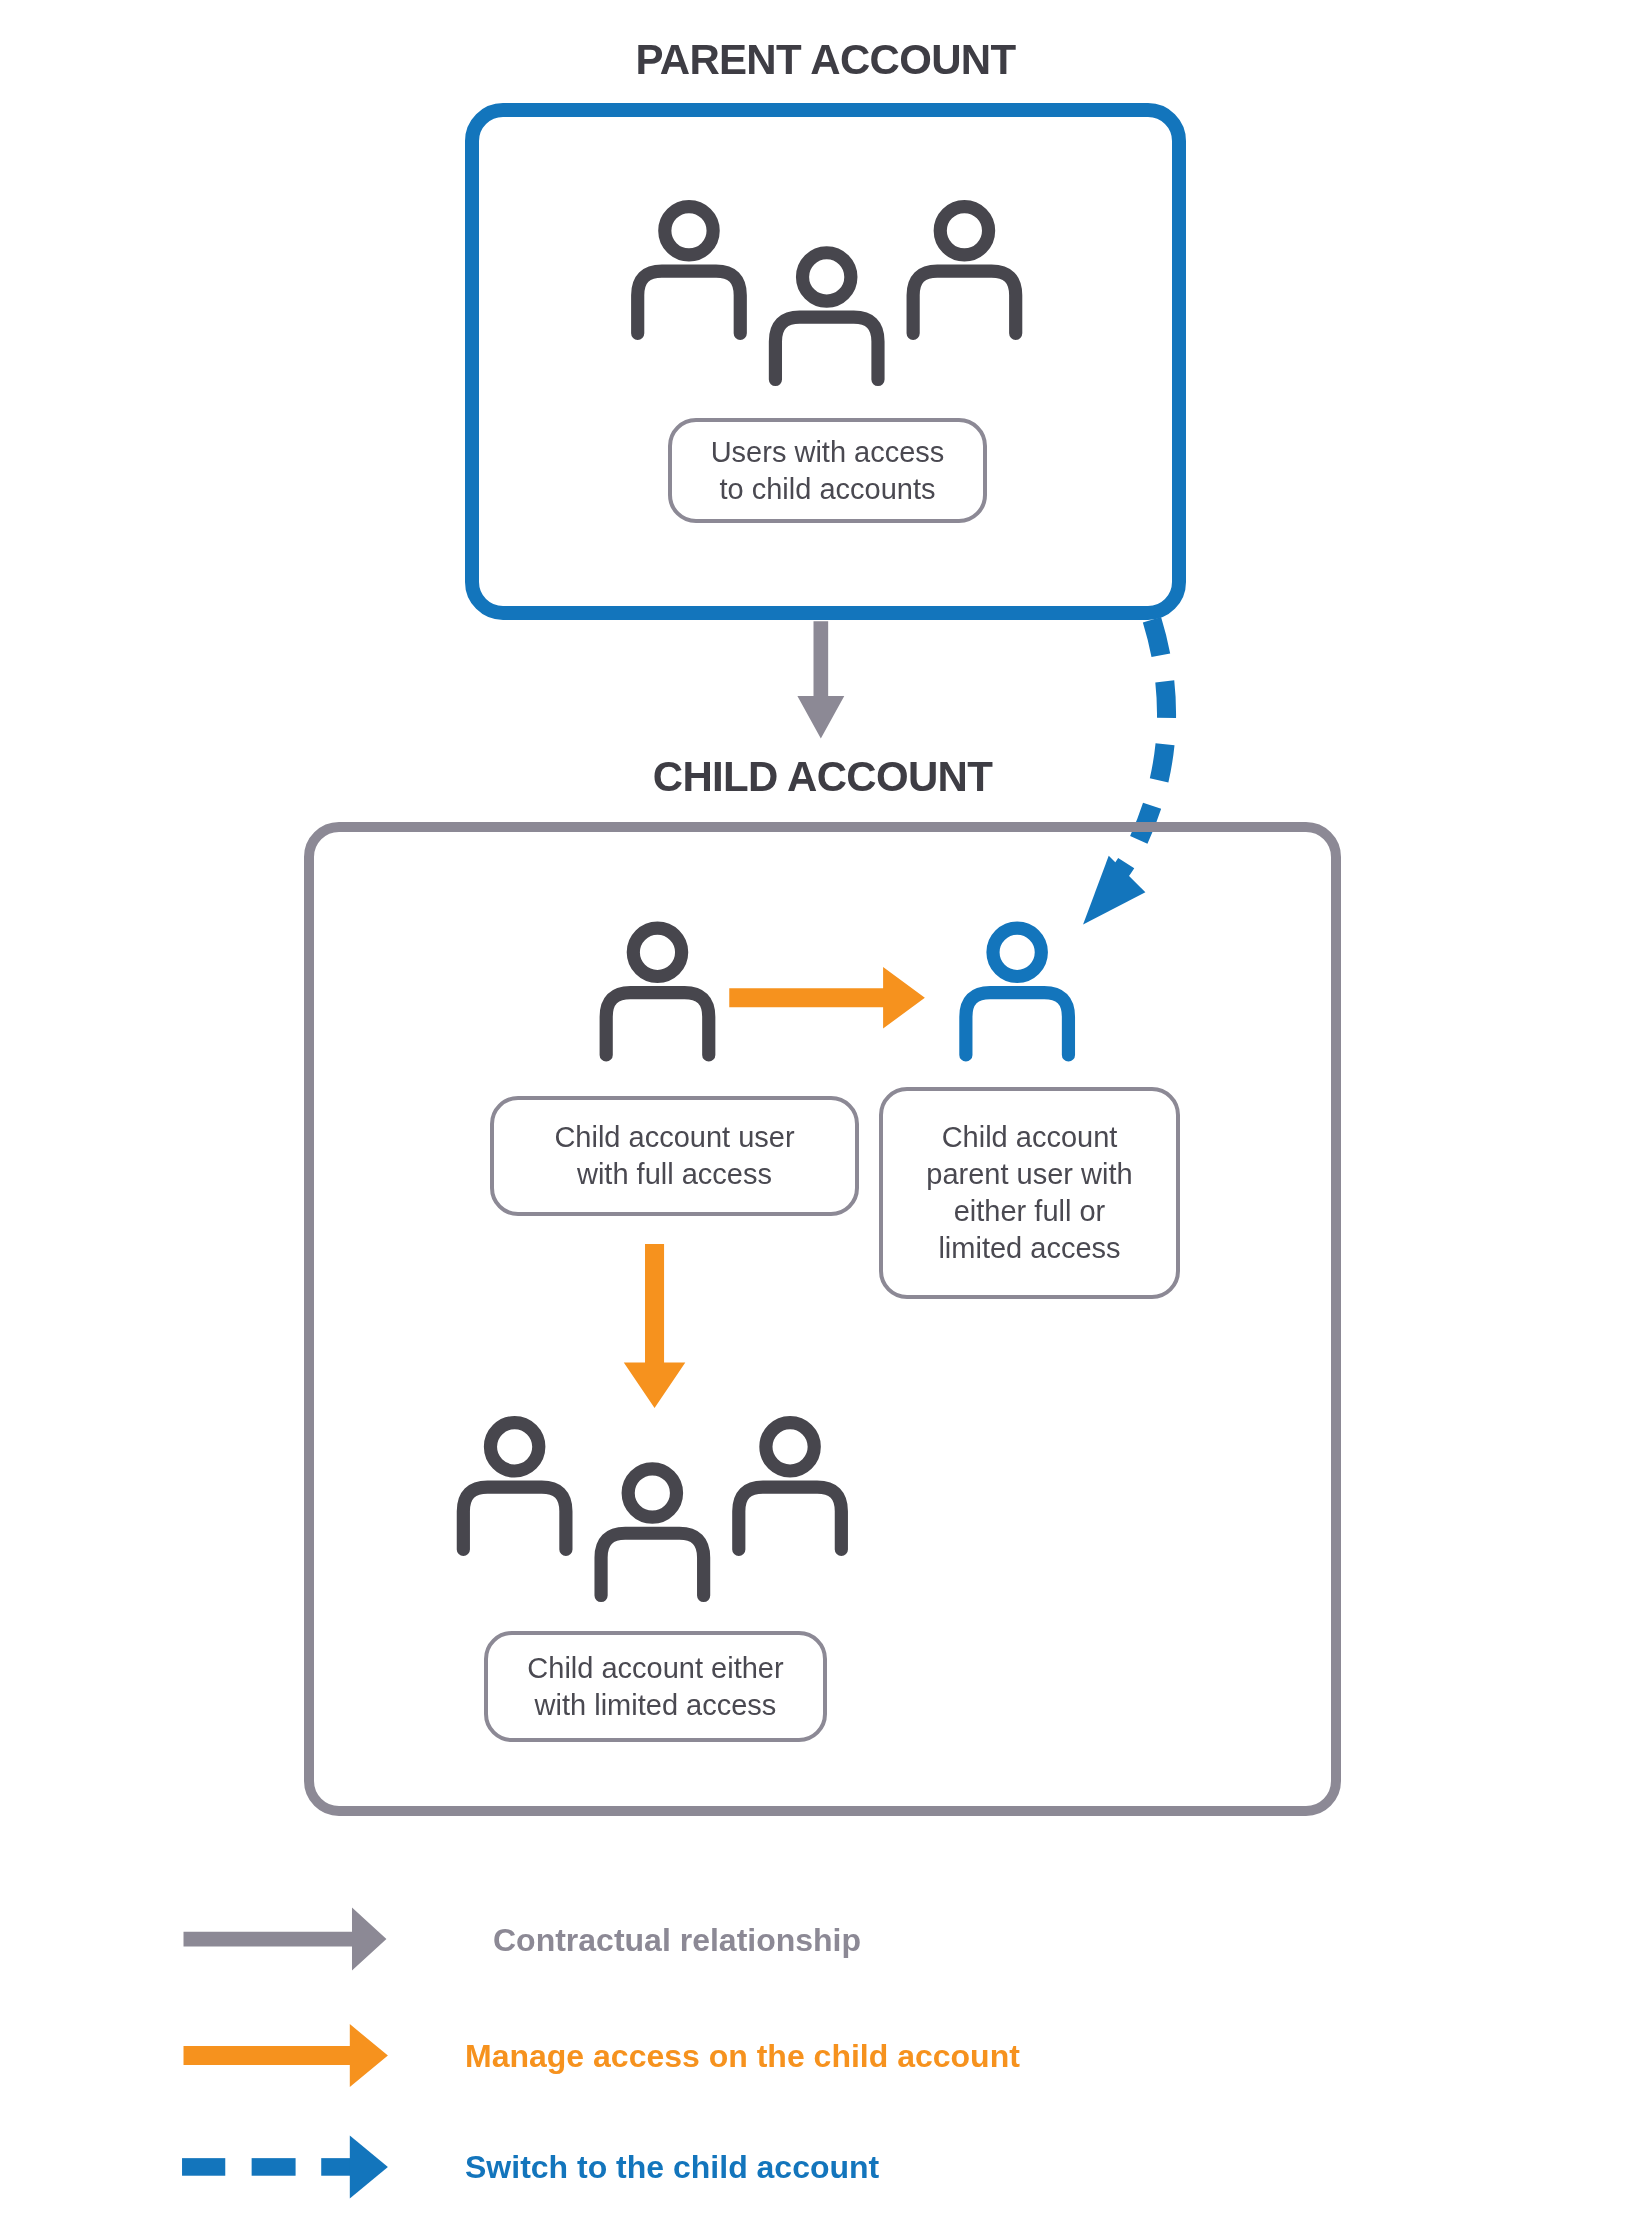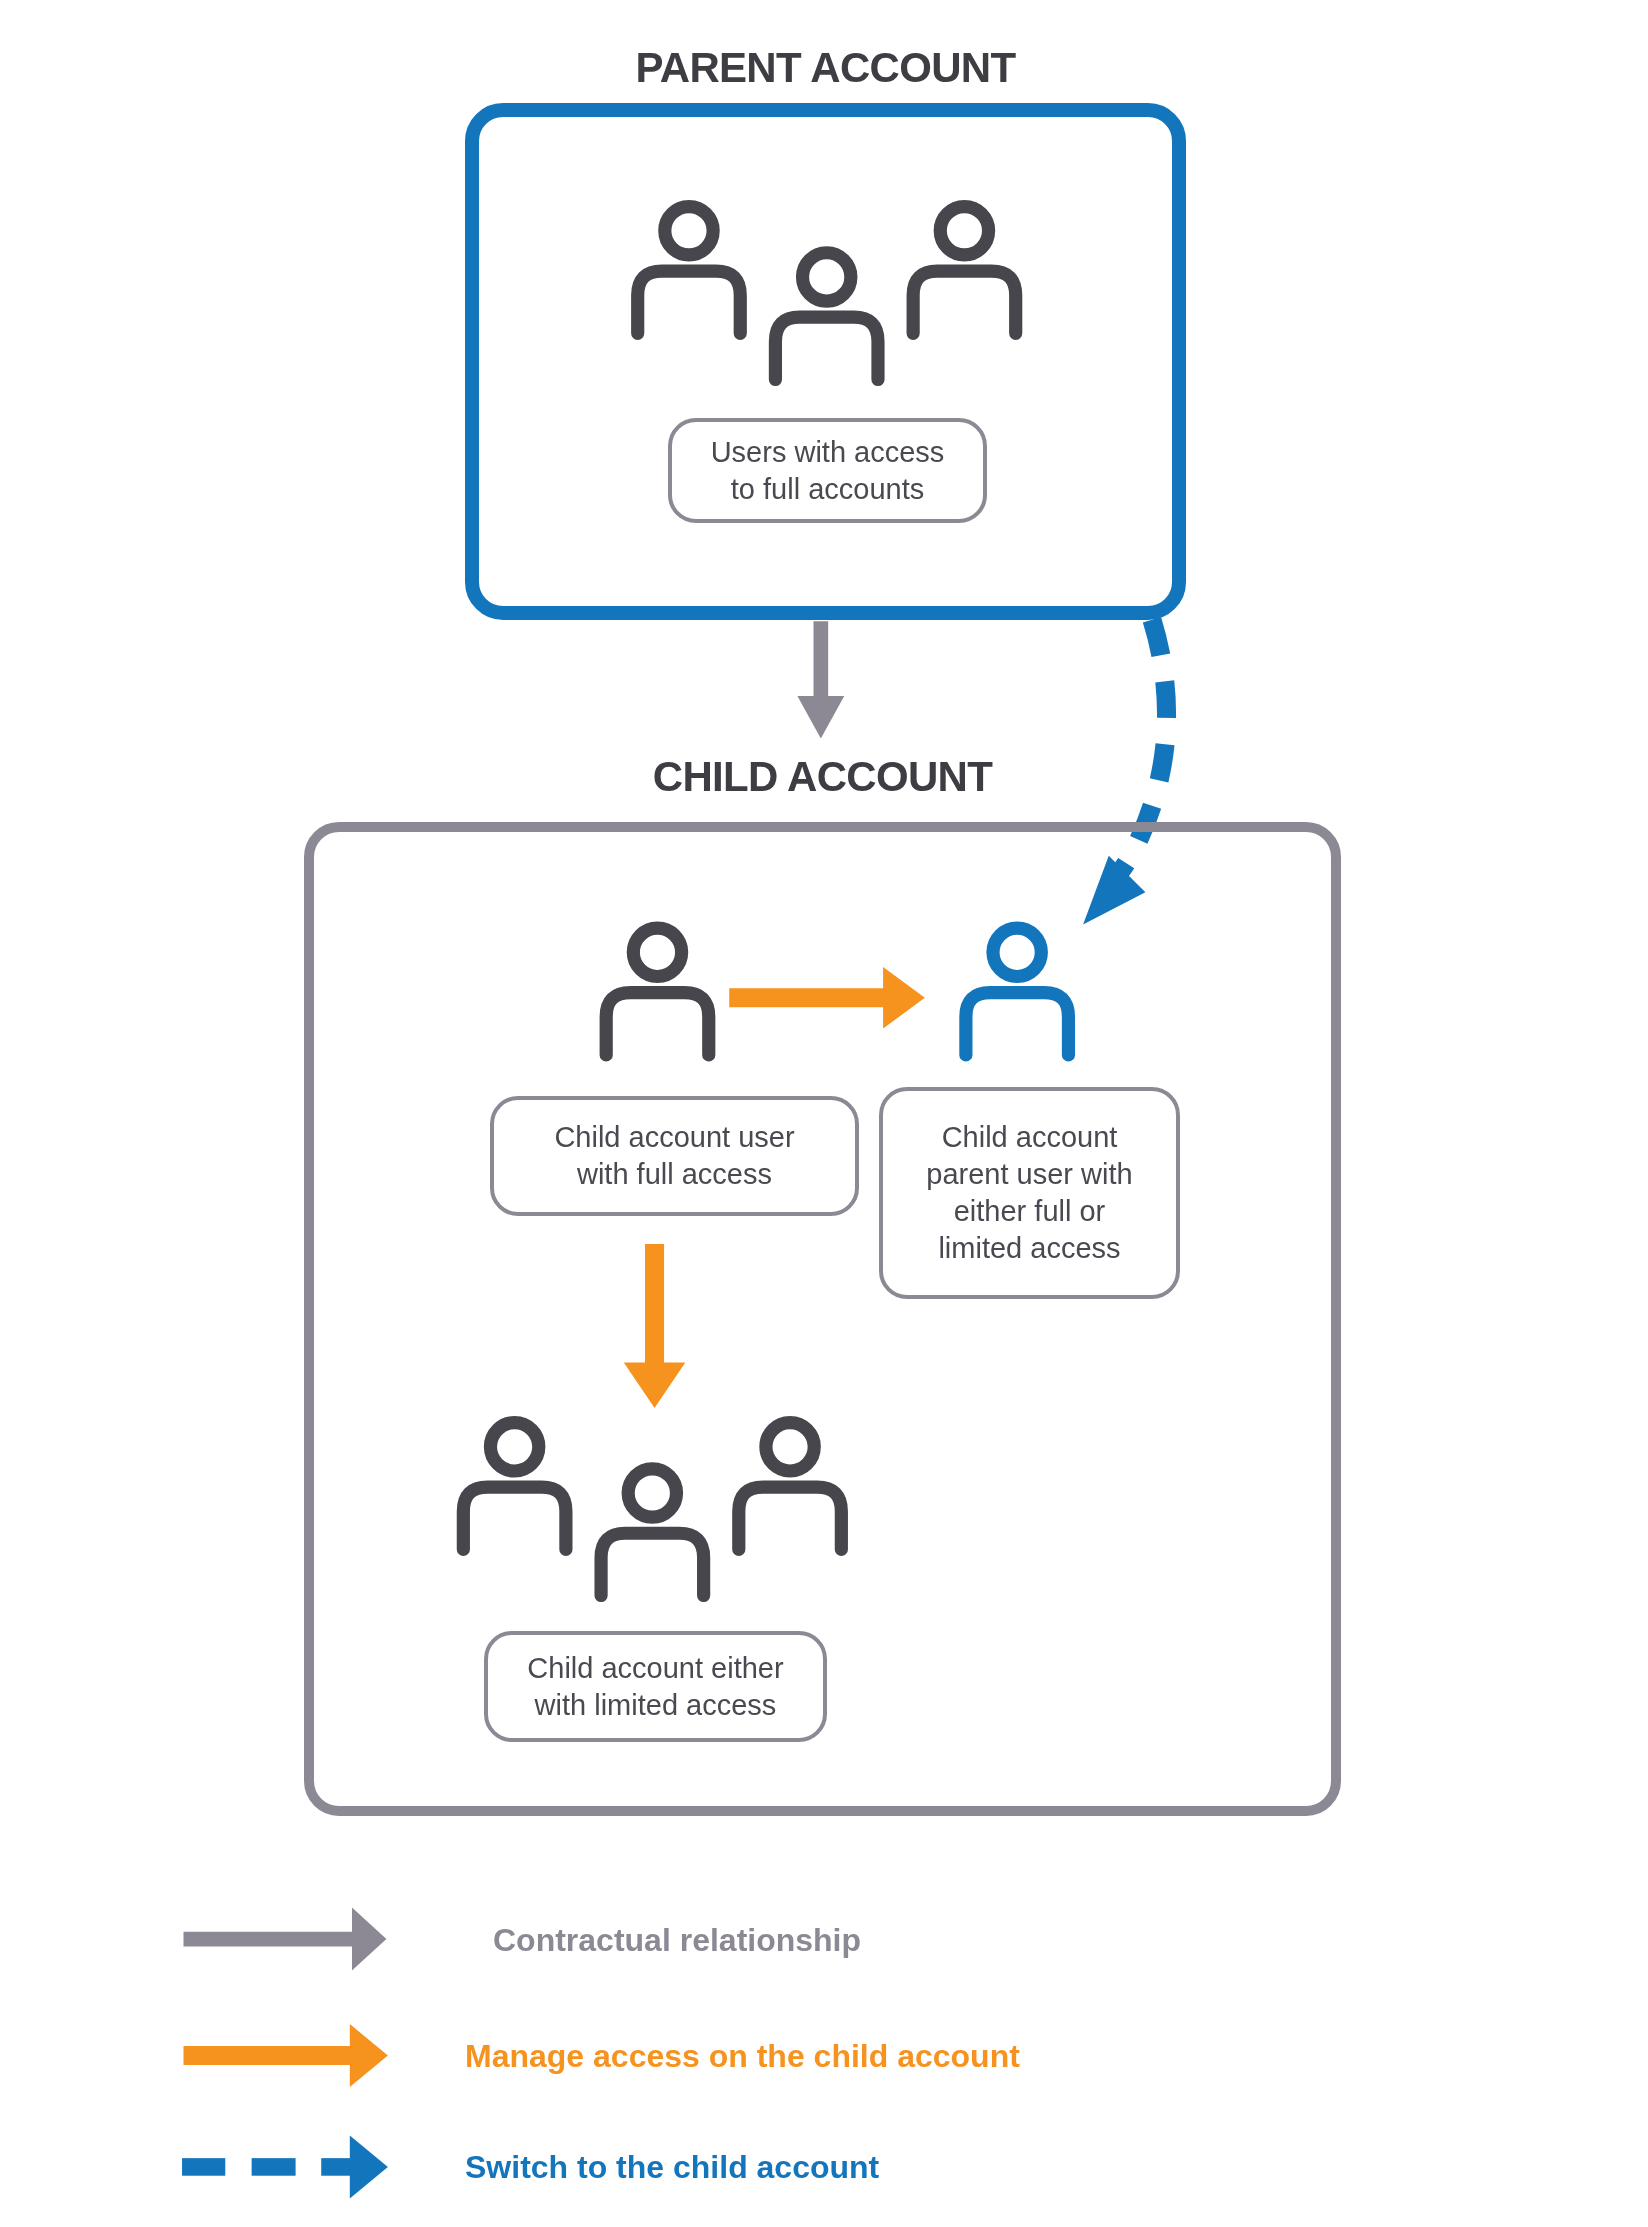--- a/index.html
+++ b/index.html
@@ -110,28 +110,28 @@
     <path d="M250,2637 H480 V2604 L527,2647 L480,2690 V2657 H250 Z" fill="#8C8995"></path>
     <path d="M250,2793 H477 V2763 L529,2806 L477,2849 V2819 H250 Z" fill="#F6921E"></path>
     <g fill="#1375BC">
       <rect x="248" y="2946" width="59" height="24"></rect>
       <rect x="343" y="2946" width="60" height="24"></rect>
       <rect x="438" y="2946" width="40" height="24"></rect>
       <path d="M477,2915 V3001 L529,2958 Z"></path>
     </g>
   </svg>
 
-  <div class="abs section-title" style="left:465px;top:38px;width:721px;margin-top:8px;">PARENT ACCOUNT</div>
+  <div class="abs section-title" style="left:465px;top:38px;width:721px;">PARENT ACCOUNT</div>
   <div class="abs section-title" style="left:304px;top:755px;width:1037px;">CHILD ACCOUNT</div>
 
   <div class="abs account-box parent-box"></div>
   <div class="abs account-box child-box"></div>
 
   <div class="abs pill pill-users">Users with access
-to full accounts</div>
+to child accounts</div>
   <div class="abs pill pill-full">Child account user
 with full access</div>
   <div class="abs pill pill-parent">Child account
 parent user with
 either full or
 limited access</div>
   <div class="abs pill pill-limited">Child account either
 with limited access</div>
 
   <div class="abs legend-label legend-gray" style="left:465px;top:1918px;margin-left:28px;">Contractual relationship</div>

